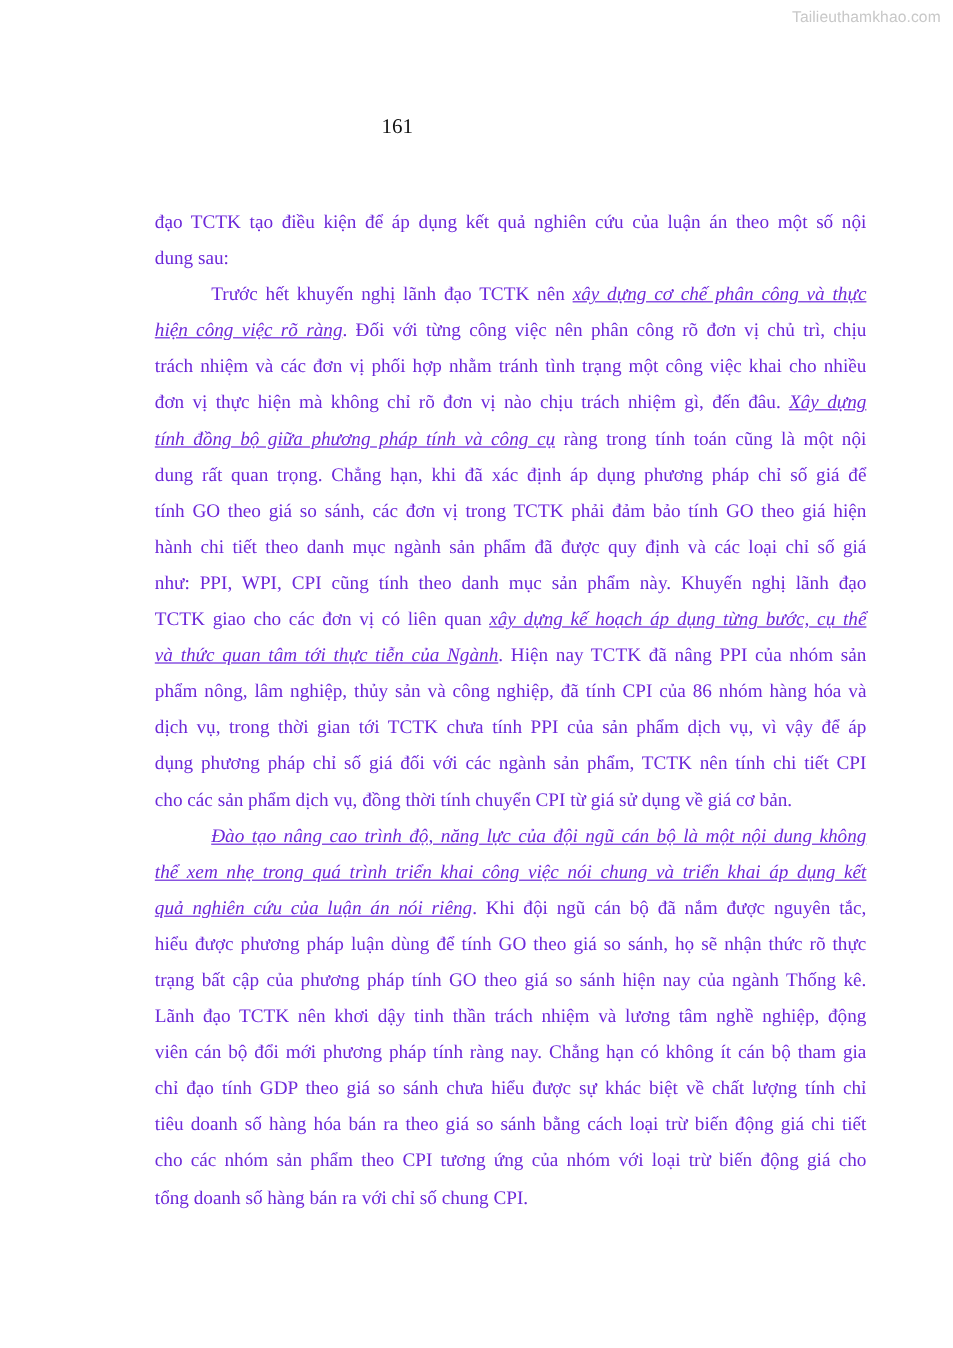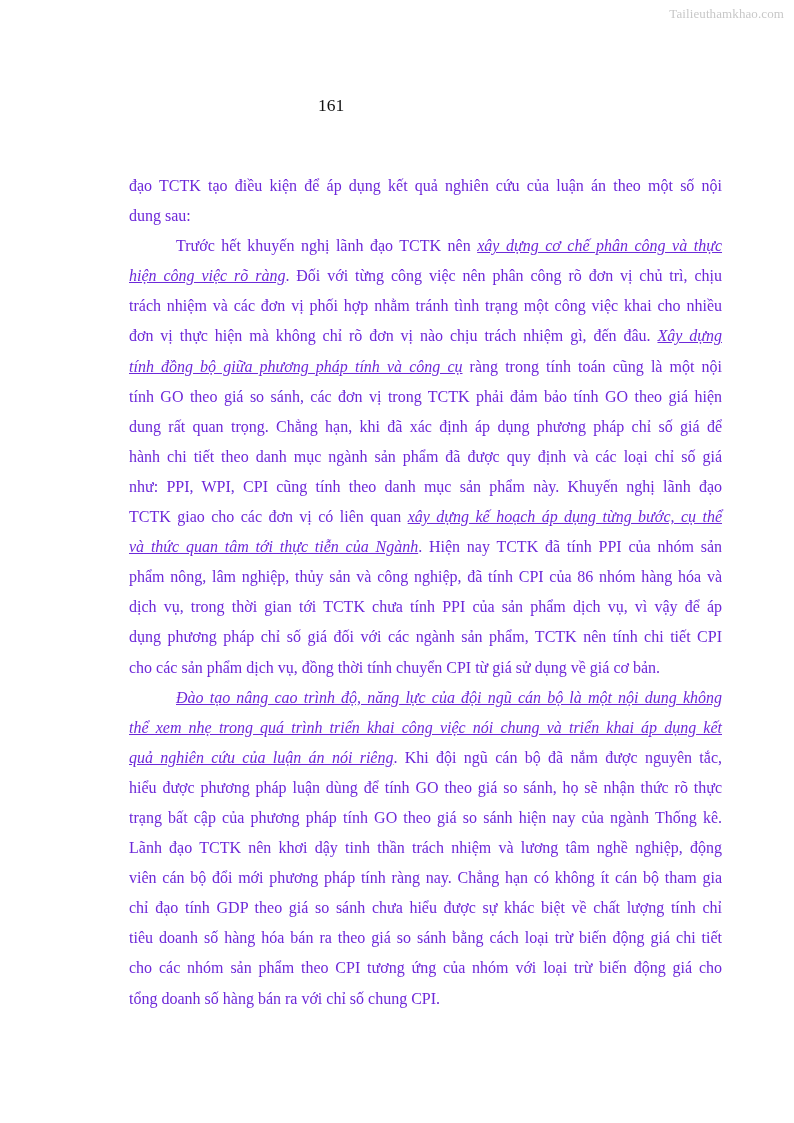--- a/index.html
+++ b/index.html
@@ -1,19 +1,19 @@
 <!DOCTYPE html>
 <html><head>
   <meta charset="utf-8">
   <style>
     html, body { margin: 0; padding: 0; background: #ffffff; }
     body { width: 794px; height: 1123px; position: relative; overflow: hidden; }
     .watermark {
       position: absolute; top: 6px; right: 10px;
-      font-family: Liberation Serif, serif; font-size: 13px;
+      font-family: Liberation Sans, sans-serif; font-size: 13px;
       color: #c8c8c8; letter-spacing: 0.1px;
     }
     .page-number {
       position: absolute; top: 95px; left: 0; width: 662px; text-align: center;
       font-family: "Liberation Serif", serif; font-size: 17.5px; color: #111;
     }
     .body-text {
       position: absolute; top: 171px; left: 129px; width: 593px;
       font-family: "Liberation Serif", serif; font-size: 16px; color: #6d28d9;
     }
@@ -35,26 +35,26 @@
     <div>
       <div class="line"><span>đạo TCTK tạo điều kiện để áp dụng kết quả nghiên cứu của luận án theo một số nội</span></div>
       <div class="line last"><span>dung sau:</span></div>
     </div>
     <div>
       <div class="line indent"><span>Trước hết khuyến nghị lãnh đạo TCTK nên </span><em>xây dựng cơ chế phân công và thực</em></div>
       <div class="line"><em>hiện công việc rõ ràng</em><span>. Đối với từng công việc nên phân công rõ đơn vị chủ trì, chịu</span></div>
       <div class="line"><span>trách nhiệm và các đơn vị phối hợp nhằm tránh tình trạng một công việc khai cho nhiều</span></div>
       <div class="line"><span>đơn vị thực hiện mà không chỉ rõ đơn vị nào chịu trách nhiệm gì, đến đâu. </span><em>Xây dựng</em></div>
       <div class="line"><em>tính đồng bộ giữa phương pháp tính và công cụ</em><span> ràng trong tính toán cũng là một nội</span></div>
+      <div class="line"><span>dung rất quan trọng. Chẳng hạn, khi đã xác định áp dụng phương pháp chỉ số giá để</span></div>
       <div class="line"><span>tính GO theo giá so sánh, các đơn vị trong TCTK phải đảm bảo tính GO theo giá hiện</span></div>
-      <div class="line"><span>dung rất quan trọng. Chẳng hạn, khi đã xác định áp dụng phương pháp chỉ số giá để</span></div>
       <div class="line"><span>hành chi tiết theo danh mục ngành sản phẩm đã được quy định và các loại chỉ số giá</span></div>
       <div class="line"><span>như: PPI, WPI, CPI cũng tính theo danh mục sản phẩm này. Khuyến nghị lãnh đạo</span></div>
       <div class="line"><span>TCTK giao cho các đơn vị có liên quan </span><em>xây dựng kế hoạch áp dụng từng bước, cụ thể</em></div>
-      <div class="line"><em>và thức quan tâm tới thực tiễn của Ngành</em><span>. Hiện nay TCTK đã tính PPI của nhóm sản</span></div>
+      <div class="line"><em>và thức quan tâm tới thực tiễn của Ngành</em><span>. Hiện nay TCTK đã nâng PPI của nhóm sản</span></div>
       <div class="line"><span>phẩm nông, lâm nghiệp, thủy sản và công nghiệp, đã tính CPI của 86 nhóm hàng hóa và</span></div>
       <div class="line"><span>dịch vụ, trong thời gian tới TCTK chưa tính PPI của sản phẩm dịch vụ, vì vậy để áp</span></div>
       <div class="line"><span>dụng phương pháp chỉ số giá đối với các ngành sản phẩm, TCTK nên tính chi tiết CPI</span></div>
       <div class="line last"><span>cho các sản phẩm dịch vụ, đồng thời tính chuyển CPI từ giá sử dụng về giá cơ bản.</span></div>
     </div>
     <div>
       <div class="line indent"><em>Đào tạo nâng cao trình độ, năng lực của đội ngũ cán bộ là một nội dung không</em></div>
       <div class="line"><em>thể xem nhẹ trong quá trình triển khai công việc nói chung và triển khai áp dụng kết</em></div>
       <div class="line"><em>quả nghiên cứu của luận án nói riêng</em><span>. Khi đội ngũ cán bộ đã nắm được nguyên tắc,</span></div>
       <div class="line"><span>hiểu được phương pháp luận dùng để tính GO theo giá so sánh, họ sẽ nhận thức rõ thực</span></div>

